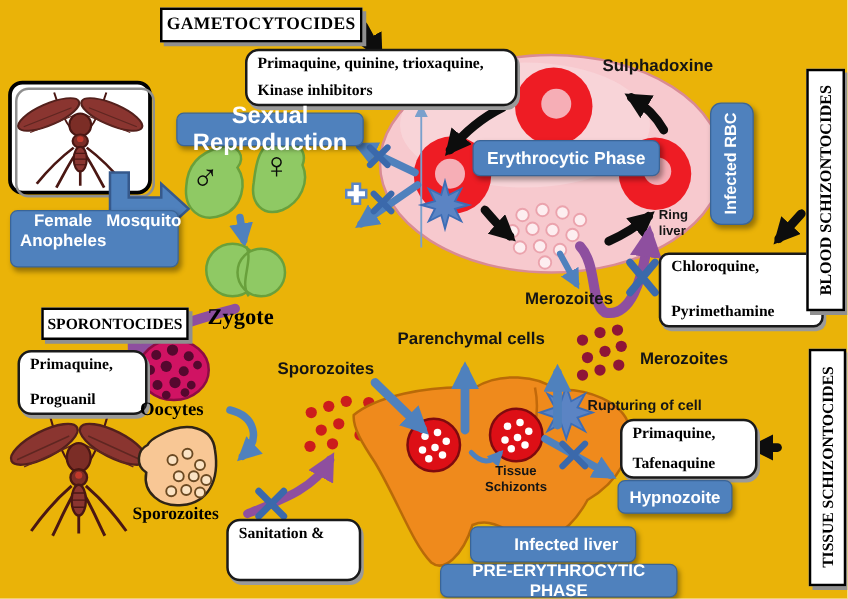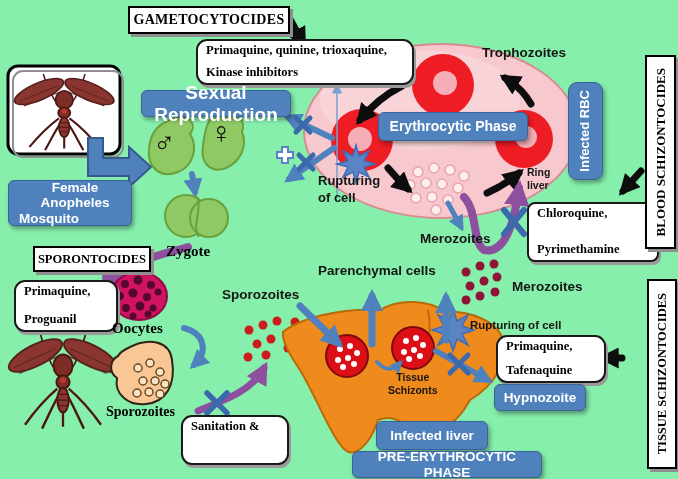--- a/index.html
+++ b/index.html
@@ -1,16 +1,16 @@
 <!DOCTYPE html>
 <html><head>
 <meta charset="utf-8">
 <style>
   html,body{margin:0;padding:0;background:#fff;}
-  #stage{position:relative;width:678px;height:479px;background:#86efac;overflow:hidden;
+  #stage{position:relative;width:678px;height:479px;background:#eab308;overflow:hidden;
          font-family:"Liberation Sans",sans-serif;}
   #art{position:absolute;left:0;top:0;}
   .abs{position:absolute;}
   .bluebox{background:#4f81bd;border:1px solid #3a6496;border-radius:6px;color:#fff;
            font-weight:bold;display:flex;align-items:center;justify-content:center;
            box-shadow:2px 3px 4px rgba(0,0,0,.35);text-align:center;line-height:1.15;}
   .whitebox{background:#fff;border:2px solid #000;font-family:"Liberation Serif",serif;
             font-weight:bold;display:flex;align-items:center;justify-content:center;
             box-shadow:3px 3px 0 #8f8f8f;color:#000;}
   .roundbox{background:#fff;border:2px solid #1a1a1a;border-radius:11px;
@@ -269,29 +269,29 @@
 
   <div class="abs roundbox" style="left:196px;top:39px;width:198px;height:38px;font-size:12.5px;">
     <span>Primaquine, quinine, trioxaquine,</span>
     <span>Kinase inhibitors</span>
   </div>
 
   <div class="abs bluebox" style="left:141px;top:90px;width:148px;height:25px;font-size:19px;">
     <span>Sexual Reproduction</span>
   </div>
 
-  <div class="abs bluebox" style="left:8px;top:180px;width:124px;height:46px;font-size:13.5px;flex-direction:column;align-items:flex-start;padding-left:10px;box-sizing:border-box;">
+  <div class="abs bluebox" style="left:8px;top:168px;width:135px;height:46px;font-size:13.5px;flex-direction:row;align-items:flex-start;padding-left:10px;box-sizing:border-box;">
     <span>Female Anopheles</span>
     <span>Mosquito</span>
   </div>
 
   <span class="abs sym" style="left:153px;top:127px;font-size:30px;">♂</span>
   <span class="abs sym" style="left:210px;top:118px;font-size:30px;">♀</span>
 
-  <div class="abs lserif" style="left:166px;top:243px;font-size:15px;">
+  <div class="abs lserif" style="left:166px;top:243px;font-size:18px;">
     <span>Zygote</span>
   </div>
 
   <div class="abs whitebox" style="left:22px;top:246px;width:114px;height:22px;font-size:12.5px;margin-left:11px;">
     <span>SPORONTOCIDES</span>
   </div>
 
   <div class="abs roundbox" style="left:14px;top:280px;width:84px;height:44px;font-size:12.5px;">
     <span>Primaquine,</span>
     <span>Proguanil</span>
@@ -311,31 +311,27 @@
 
   <div class="abs lsans" style="left:222px;top:287px;font-size:13.5px;">
     <span>Sporozoites</span>
   </div>
 
   <div class="abs lsans" style="left:318px;top:263px;font-size:13.5px;">
     <span>Parenchymal cells</span>
   </div>
 
   <div class="abs lsans" style="left:482px;top:45px;font-size:13.5px;">
-    <span>Trophozoites</span>
+    <span>Sulphadoxine</span>
   </div>
 
   <div class="abs bluebox" style="left:378px;top:112px;width:148px;height:27px;font-size:14px;">
     <span>Erythrocytic Phase</span>
   </div>
 
-  <div class="abs lsans" style="left:318px;top:173px;font-size:13px;line-height:1.3;">
-    <div>Rupturing</div>
-    <div>of cell</div>
-  </div>
 
   <div class="abs lsans" style="left:527px;top:166px;font-size:10.5px;line-height:1.25;">
     <div>Ring</div>
     <div>liver</div>
   </div>
 
   <div class="abs lsans" style="left:420px;top:231px;font-size:13.5px;">
     <span>Merozoites</span>
   </div>
 
@@ -359,21 +355,21 @@
 
   <div class="abs bluebox" style="left:494px;top:384px;width:90px;height:25px;font-size:13.5px;">
     <span>Hypnozoite</span>
   </div>
 
   <div class="abs lsans" style="left:388px;top:371px;font-size:10.5px;line-height:1.25;text-align:center;">
     <div>Tissue</div>
     <div>Schizonts</div>
   </div>
 
-  <div class="abs bluebox" style="left:376px;top:421px;width:110px;height:27px;font-size:13.5px;">
+  <div class="abs bluebox" style="left:376px;top:421px;width:110px;height:27px;font-size:13.5px;padding-left:21px;">
     <span>Infected liver</span>
   </div>
 
   <div class="abs bluebox" style="left:352px;top:451px;width:188px;height:25px;font-size:13.5px;">
     <span>PRE-ERYTHROCYTIC PHASE</span>
   </div>
 
   <div class="abs bluebox vbox" style="left:568px;top:82px;width:33px;height:96px;font-size:13px;border-radius:9px;">
     <span class="vtext">Infected RBC</span>
   </div>

